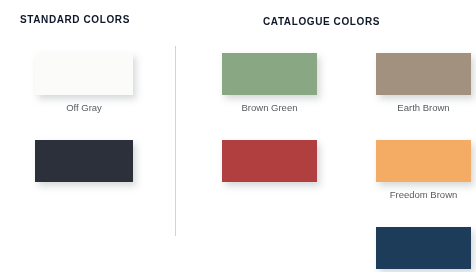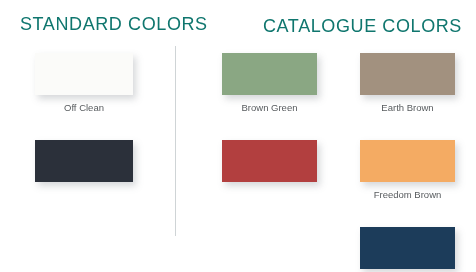--- a/index.html
+++ b/index.html
@@ -16,24 +16,24 @@
   }
 
   .board {
     position: absolute;
     inset: 0;
   }
 
   
   .heading {
     position: absolute;
-    font-size: 18px;
-    font-weight: normal;
+    font-size: 10px;
+    font-weight: bold;
     letter-spacing: 0.6px;
-    color: #0f766e;
+    color: #0f172a;
     white-space: nowrap;
   }
   #heading-standard  { left: 20px;  top: 14px; }
   #heading-catalogue { left: 263px; top: 16px; }
 
   
   .divider {
     position: absolute;
     left: 175px;
     top: 46px;
@@ -42,21 +42,21 @@
     background: #cfd4d6;
   }
 
   
   .column {
     position: absolute;
     top: 53px;
   }
   #column-standard  { left: 35px;  }
   #column-catalogue { left: 222px; }
-  #column-catalogue-2 { left: 360px; }
+  #column-catalogue-2 { left: 376px; }
 
   .swatch-cell {
     position: relative;
     margin-bottom: 27px;
   }
   .swatch-cell:last-child { margin-bottom: 0; }
 
   .swatch {
     width: 98px;
     height: 42px;
@@ -88,21 +88,21 @@
   <div class="heading" id="heading-standard">STANDARD COLORS</div>
 
   <div class="heading" id="heading-catalogue">CATALOGUE COLORS</div>
 
   <div class="divider"></div>
 
   <div class="column" id="column-standard">
 
     <div class="swatch-cell">
       <div class="swatch" style="background-color: rgb(251, 251, 249);"></div>
-      <div class="swatch-label">Off Clean</div>
+      <div class="swatch-label">Off Gray</div>
     </div>
 
 
     <div class="swatch-cell">
       <div class="swatch" style="background-color: rgb(43, 48, 58);"></div>
 
     </div>
   </div>
 
   <div class="column" id="column-catalogue">

